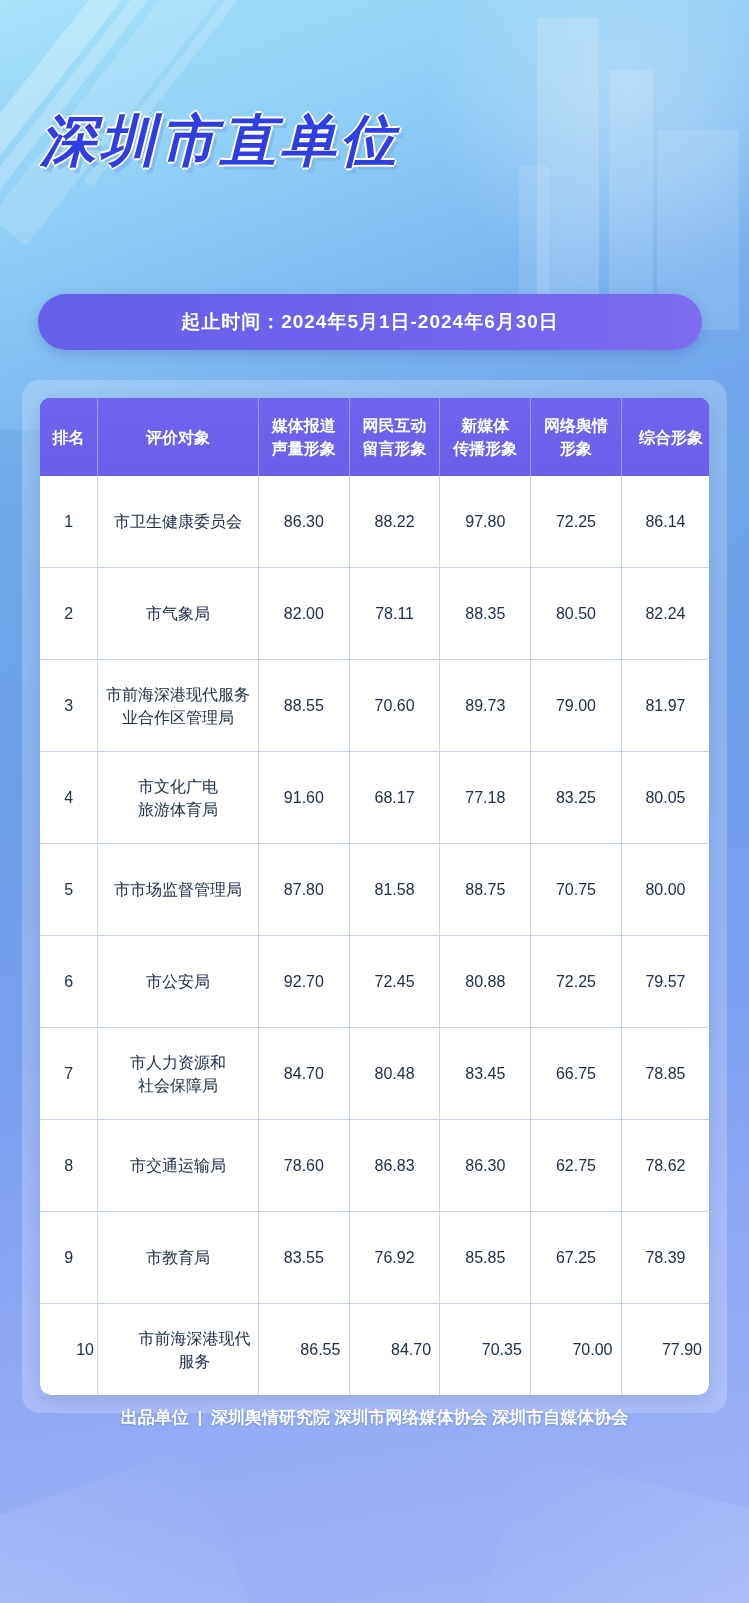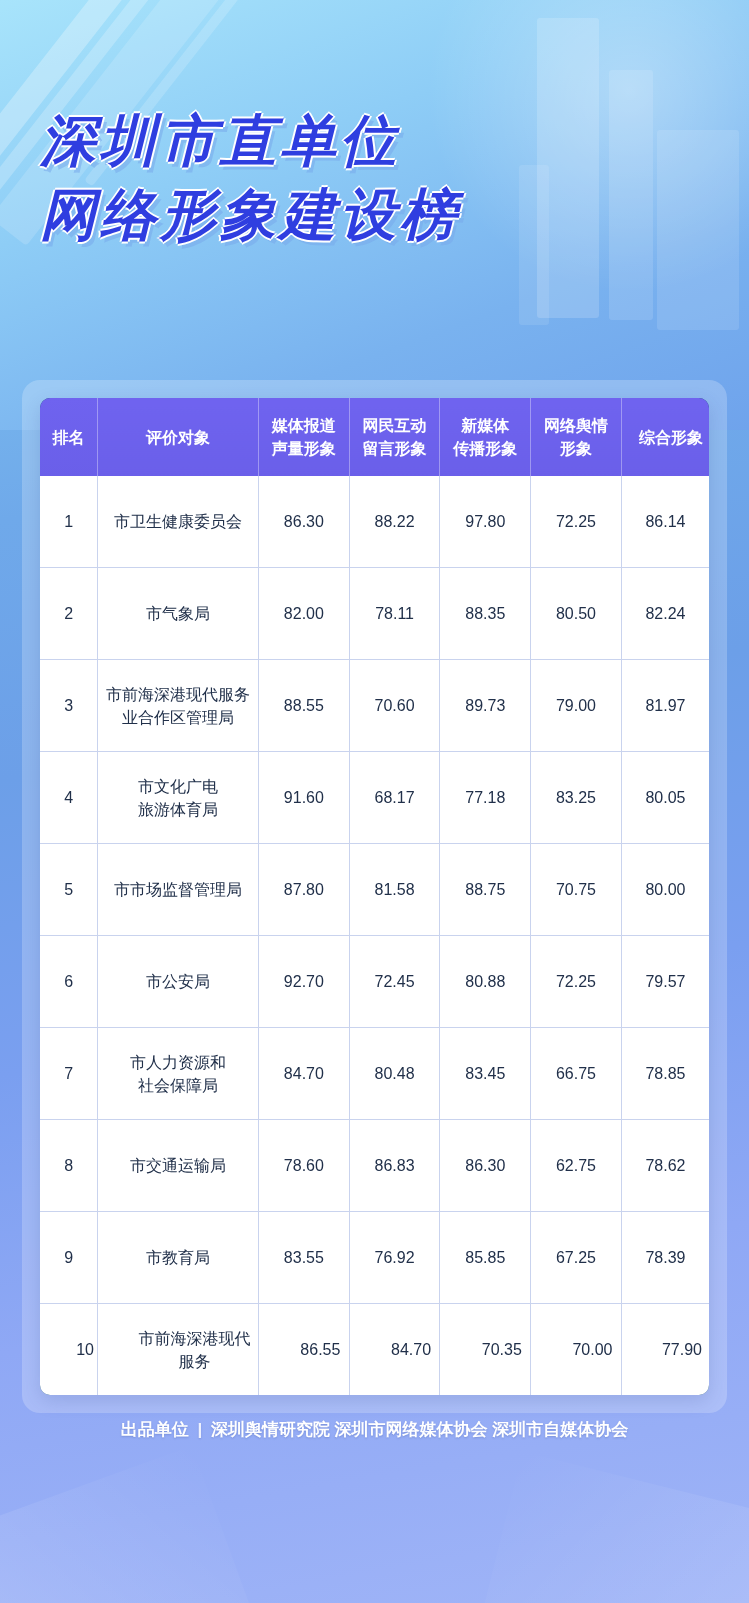--- a/index.html
+++ b/index.html
@@ -176,21 +176,20 @@
     position: absolute;
     left: 0;
     right: 0;
     top: 1400px;
     text-align: center;
     color: #ffffff;
     font-size: 17px;
     font-weight: bold;
     line-height: 36px;
     text-shadow: 0 1px 2px rgba(40,60,130,0.25);
-    margin-top: 12px;
   }
   .footer .sep { opacity: .85; padding: 0 4px; }
 </style>
 </head>
 <body>
 
 <div class="bg-deco">
   <div class="deco-top"></div>
   <div class="glow"></div>
   <div class="band b1"></div>
@@ -202,23 +201,25 @@
   <div class="tower t3"></div>
   <div class="tower t4"></div>
   <div class="bottom-streak"></div>
   <div class="bottom-streak2"></div>
 </div>
 
 <div class="page">
 
   <div class="title-wrap">
     <div class="title-line">深圳市直单位</div>
-    <div class="title-line">网络形象建设榜</div>
   </div>
 
+  <div class="date-pill">
+    <span>起止时间：2024年5月1日-2024年6月30日</span>
+  </div>
 
   <div class="table-shell">
     <table class="rank">
       <colgroup>
         <col class="col-rank">
         <col class="col-name">
         <col class="col-val">
         <col class="col-val">
         <col class="col-val">
         <col class="col-val">

